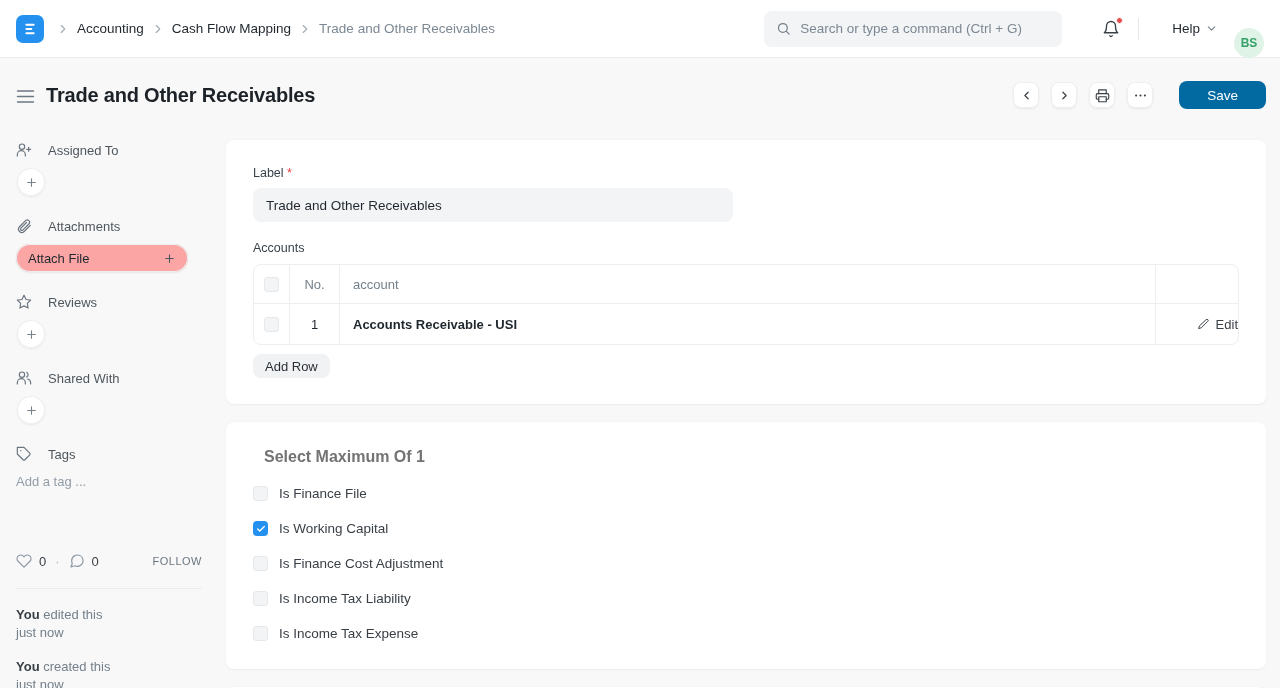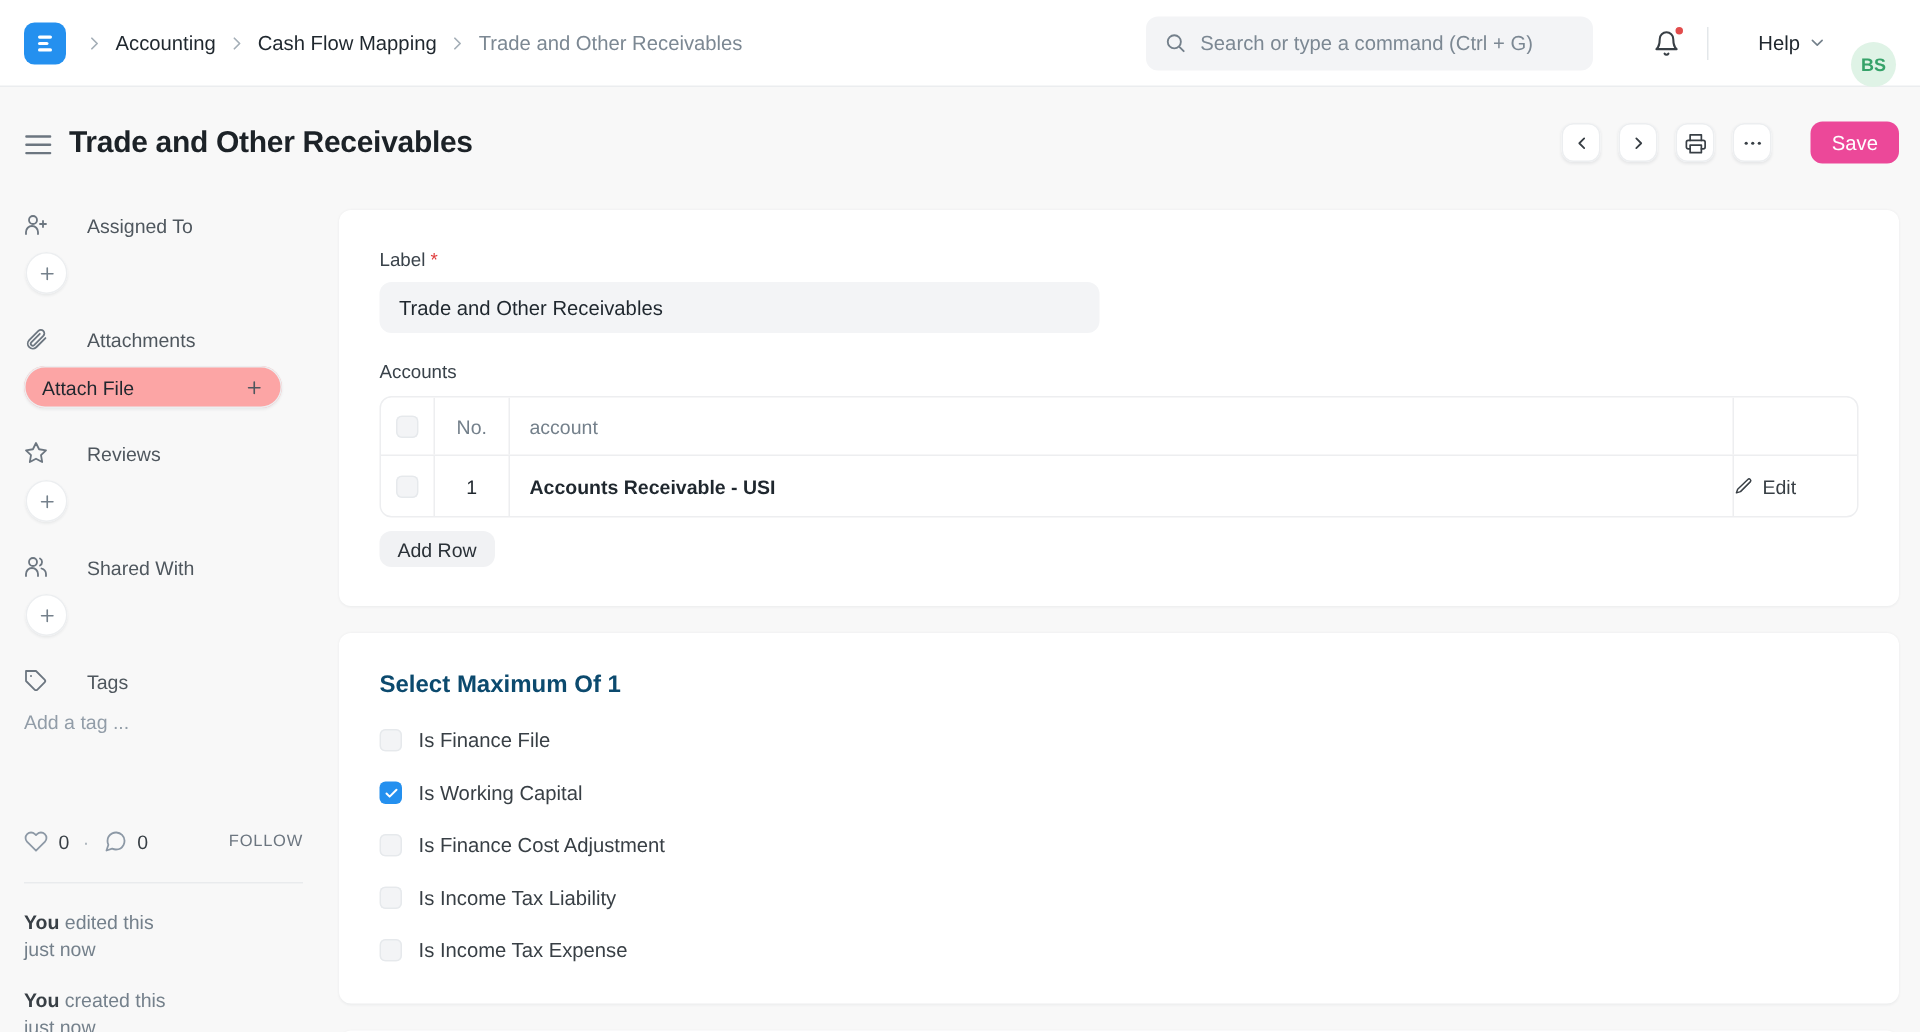--- a/index.html
+++ b/index.html
@@ -26,27 +26,27 @@
   .help svg { color:#74808b; }
   .avatar { width:30px; height:30px; border-radius:50%; background:#dff3e6; color:#36a269; font-size:12px; font-weight:700; display:flex; align-items:center; justify-content:center; margin-left:16px; cursor:pointer;margin-top:28px; }
 
   
   .page { height:630px; background:#f8f8f8; display:flex; flex-direction:column; }
   .page-head { height:74px; flex-shrink:0; display:flex; align-items:center; padding:0 14px 0 16px; }
   .menu-toggle { color:#6c7680; margin-right:11px; cursor:pointer; padding-top:2px; }
   .page-title { font-size:20px; font-weight:700; color:#1c2227; letter-spacing:-0.2px; }
   .head-actions { margin-left:auto; display:flex; align-items:center; gap:12px; }
   .icon-btn { width:26px; height:26px; border-radius:8px; background:#fff; box-shadow:inset 0 0 0 1px #eceef0, 0 1px 2px rgba(25,39,52,.08); display:flex; align-items:center; justify-content:center; color:#383f45; cursor:pointer; }
-  .save-btn { height:28px; padding:0 14px; border:0; border-radius:8px; background:#ec4899; color:#fff; font:500 13.5px "Liberation Sans",sans-serif; cursor:pointer; margin-left:14px; }
+  .save-btn { height:28px; padding:0 28px; border:0; border-radius:8px; background:#0369a1; color:#fff; font:500 13.5px "Liberation Sans",sans-serif; cursor:pointer; margin-left:14px; }
 
   .layout { display:flex; flex:1; padding:8px 14px 0 0; }
 
   
   .sidebar { width:226px; flex-shrink:0; padding:2px 24px 0 16px; font-size:13px; }
-  .side-label { display:flex; align-items:center; gap:26px; color:#4f575e; margin-bottom:10px; }
+  .side-label { display:flex; align-items:center; gap:16px; color:#4f575e; margin-bottom:10px; }
   .side-label svg { color:#6c7680; flex-shrink:0; }
   .round-btn { width:28px; height:28px; border-radius:50%; background:#fff; box-shadow:inset 0 0 0 1px #eceef0, 0 1px 2px rgba(25,39,52,.08); display:flex; align-items:center; justify-content:center; color:#74808b; cursor:pointer; margin:0 0 22px 1px; }
   .attach-btn { width:172px; height:28px; border-radius:14px; background:#fca5a5; box-shadow:inset 0 0 0 1px #eceef0, 0 1px 2px rgba(25,39,52,.08); display:flex; align-items:center; justify-content:space-between; padding:0 12px; color:#1f272e; cursor:pointer; margin-bottom:22px; }
   .attach-btn .plus { color:#4f575e; display:flex; }
   .tag-placeholder { color:#929da8; margin-top:12px; cursor:pointer; }
   .likes-row { display:flex; align-items:center; margin-top:64px; color:#74808b; }
   .likes-row .cnt { color:#383f45; margin-left:7px; font-size:13px; }
   .likes-row .sep { margin:0 9px; color:#aab3bb; }
   .like-ico, .comment-ico { display:flex; cursor:pointer; color:#8d99a6; }
   .follow { margin-left:auto; font-size:11px; letter-spacing:.5px; color:#6c7680; cursor:pointer; }
@@ -64,31 +64,31 @@
 
   .gtable { border:1px solid #edeef0; border-radius:8px; overflow:hidden; background:#fff; }
   .g-row { display:flex; align-items:stretch; }
   .g-row.head { height:39px; color:#74808b; font-size:13px; border-bottom:1px solid #edeef0; }
   .g-row.body { height:40px; font-size:13px; }
   .g-cell { display:flex; align-items:center; border-right:1px solid #edeef0; }
   .g-cell:last-child { border-right:0; }
   .col-cb { width:36px; justify-content:center; }
   .col-no { width:50px; justify-content:center; }
   .col-acc { flex:1; padding:0 13px; }
-  .col-edit { width:82px; justify-content:flex-start; }
+  .col-edit { width:82px; justify-content:flex-end; }
   .acc-name { font-weight:700; color:#1f272e; }
   .edit-btn { display:flex; align-items:center; gap:6px; color:#383f45; font-size:13px; background:none; border:0; cursor:pointer; font-family:inherit; }
   .add-row-btn { margin-top:9px; height:24px; padding:0 12px; border:0; border-radius:8px; background:#f1f2f4; color:#2a3137; font:13px "Liberation Sans",sans-serif; cursor:pointer; }
 
   .cb { width:15px; height:15px; border-radius:4px; background:#f3f4f6; box-shadow:inset 0 0 0 1px #e6e9ec; display:flex; align-items:center; justify-content:center; cursor:pointer; flex-shrink:0; }
   .cb svg { visibility:hidden; }
   .cb.checked { background:#2490ef; box-shadow:none; }
   .cb.checked svg { visibility:visible; }
 
-  .section-title { font-size:16px; font-weight:700; color:#0c4a6e; margin-bottom:20px; }
+  .section-title { font-size:16px; font-weight:700; color:#737373; margin-bottom:20px;margin-left:11px; }
   .cb-row { display:flex; align-items:center; gap:11px; margin-bottom:20px; }
   .cb-row:last-child { margin-bottom:2px; }
   .cb-label { font-size:13.5px; color:#383f45; cursor:pointer; }
 
   .card.partial { height:60px; margin-bottom:0; }
 </style>
 </head>
 <body>
 
 <header class="navbar">

